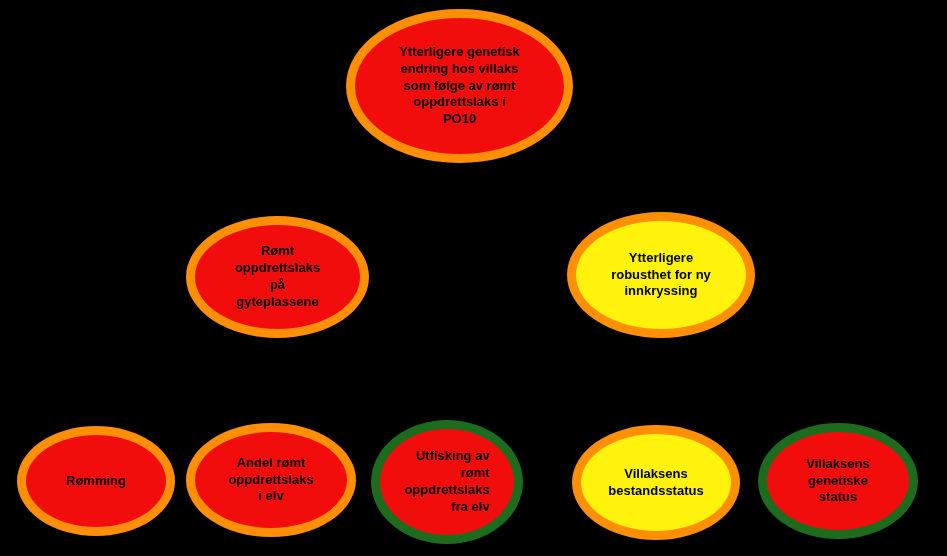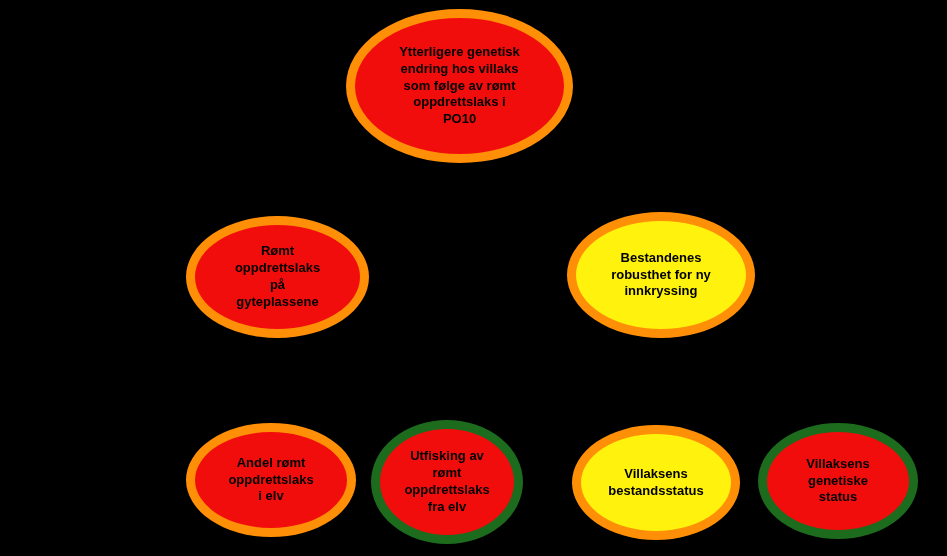--- a/index.html
+++ b/index.html
@@ -32,21 +32,21 @@
     color: #000;
     white-space: pre-line;
     padding: 0 4px;
   }
   
   .pos-root      { left: 346px; top: 9px;   width: 227px; height: 154px; }
   .pos-mid-left  { left: 186px; top: 216px; width: 183px; height: 122px; }
   .pos-mid-right { left: 567px; top: 212px; width: 188px; height: 126px; }
   .pos-b1        { left: 17px;  top: 426px; width: 158px; height: 110px; }
   .pos-b2        { left: 186px; top: 423px; width: 170px; height: 114px; }
-  .pos-b3        { left: 371px; top: 420px; width: 152px; height: 124px; }
+  .pos-b3        { left: 371px; top: 420px; width: 152px; height: 124px; text-align: right; }
   .pos-b4        { left: 572px; top: 425px; width: 168px; height: 115px; }
   .pos-b5        { left: 758px; top: 423px; width: 160px; height: 116px; }
 </style>
 </head>
 <body>
 
 <div class="canvas" style="background-color: rgb(0, 0, 0);">
 
   <div class="node pos-root" style="background-color: rgb(242, 13, 13); border-color: rgb(255, 143, 6);">
     <span class="label">Ytterligere genetisk
@@ -57,25 +57,28 @@
   </div>
 
   <div class="node pos-mid-left" style="background-color: rgb(242, 13, 13); border-color: rgb(255, 143, 6);">
     <span class="label">Rømt
 oppdrettslaks
 på
 gyteplassene</span>
   </div>
 
   <div class="node pos-mid-right" style="background-color: rgb(255, 242, 13); border-color: rgb(255, 143, 6);">
-    <span class="label">Bestandenes
+    <span class="label">Ytterligere
 robusthet for ny
 innkryssing</span>
   </div>
 
+  <div class="node pos-b1" style="background-color: rgb(242, 13, 13); border-color: rgb(255, 143, 6);">
+    <span class="label">Rømming</span>
+  </div>
 
   <div class="node pos-b2" style="background-color: rgb(242, 13, 13); border-color: rgb(255, 143, 6); justify-content: center;">
     <span class="label">Andel rømt
 oppdrettslaks
 i elv</span>
   </div>
 
   <div class="node pos-b3" style="background-color: rgb(242, 13, 13); border-color: rgb(29, 107, 29);">
     <span class="label">Utfisking av
 rømt

